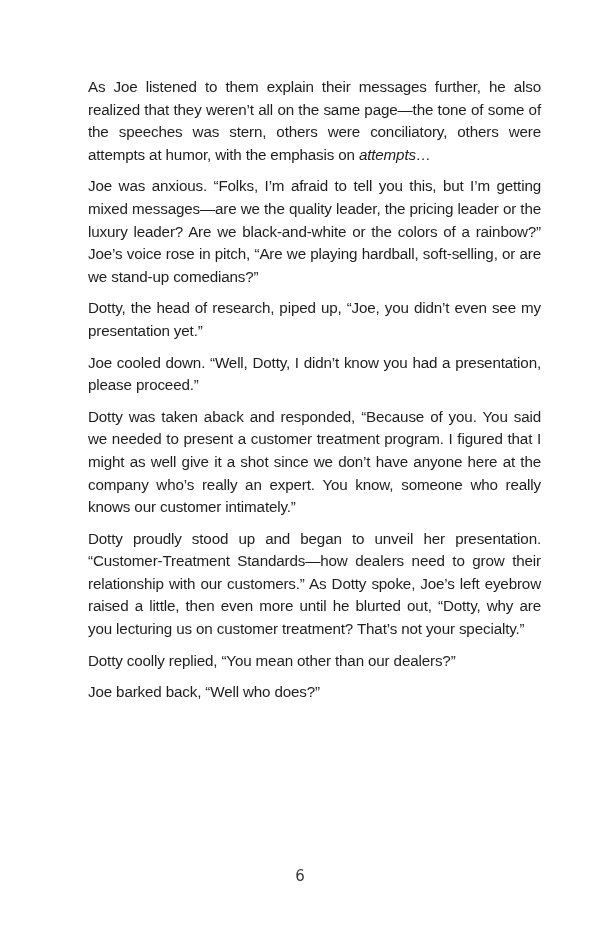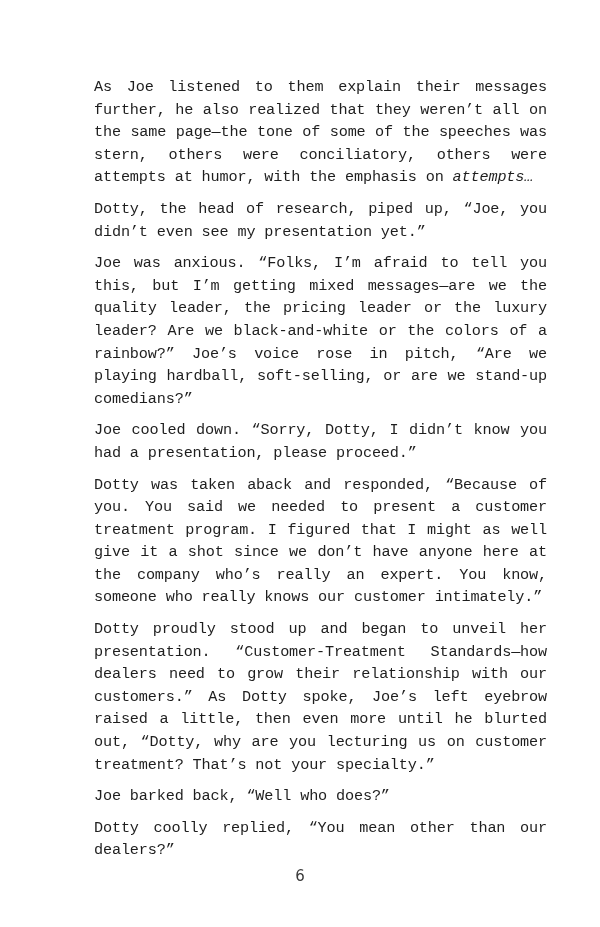--- a/index.html
+++ b/index.html
@@ -1,22 +1,22 @@
 <!DOCTYPE html>
 <html><head>
 <meta charset="utf-8">
 <style>
   html, body { margin: 0; padding: 0; background: #ffffff; }
   body { width: 600px; height: 927px; position: relative; overflow: hidden; }
   .page {
     position: absolute;
-    left: 94px;
+    left: 88px;
     top: 76px;
     width: 453px;
-    font-family: Liberation Mono, monospace;
+    font-family: Liberation Sans, sans-serif;
     font-size: 15.2px;
     line-height: 22.6px;
     color: #1e1e1e;
     letter-spacing: -0.15px;
   }
   .para {
     margin: 0 0 9px 0;
     text-align: justify;
     hyphens: none;
   }
@@ -29,22 +29,22 @@
     font-family: "DejaVu Sans", sans-serif;
     font-size: 15px;
     color: #3a3a3a;
   }
 </style>
 </head>
 <body>
 
 <div class="page">
   <p class="para"><span>As Joe listened to them explain their messages further, he also realized that they weren’t all on the same page—the tone of some of the speeches was stern, others were conciliatory, others were attempts at humor, with the emphasis on </span><em>attempts…</em></p>
+  <p class="para">Joe was anxious. “Folks, I’m afraid to tell you this, but I’m getting mixed messages—are we the quality leader, the pricing leader or the luxury leader? Are we black-and-white or the colors of a rainbow?” Joe’s voice rose in pitch, “Are we playing hardball, soft-selling, or are we stand-up comedians?”</p>
   <p class="para">Dotty, the head of research, piped up, “Joe, you didn’t even see my presentation yet.”</p>
-  <p class="para">Joe was anxious. “Folks, I’m afraid to tell you this, but I’m getting mixed messages—are we the quality leader, the pricing leader or the luxury leader? Are we black-and-white or the colors of a rainbow?” Joe’s voice rose in pitch, “Are we playing hardball, soft-selling, or are we stand-up comedians?”</p>
-  <p class="para">Joe cooled down. “Sorry, Dotty, I didn’t know you had a presentation, please proceed.”</p>
+  <p class="para">Joe cooled down. “Well, Dotty, I didn’t know you had a presentation, please proceed.”</p>
   <p class="para">Dotty was taken aback and responded, “Because of you. You said we needed to present a customer treatment program. I figured that I might as well give it a shot since we don’t have anyone here at the company who’s really an expert. You know, someone who really knows our customer intimately.”</p>
   <p class="para">Dotty proudly stood up and began to unveil her presentation. “Customer-Treatment Standards—how dealers need to grow their relationship with our customers.” As Dotty spoke, Joe’s left eyebrow raised a little, then even more until he blurted out, “Dotty, why are you lecturing us on customer treatment? That’s not your specialty.”</p>
+  <p class="para">Dotty coolly replied, “You mean other than our dealers?”</p>
   <p class="para">Joe barked back, “Well who does?”</p>
-  <p class="para">Dotty coolly replied, “You mean other than our dealers?”</p>
 </div>
 
 <div class="page-number">6</div>
 
 </body></html>

